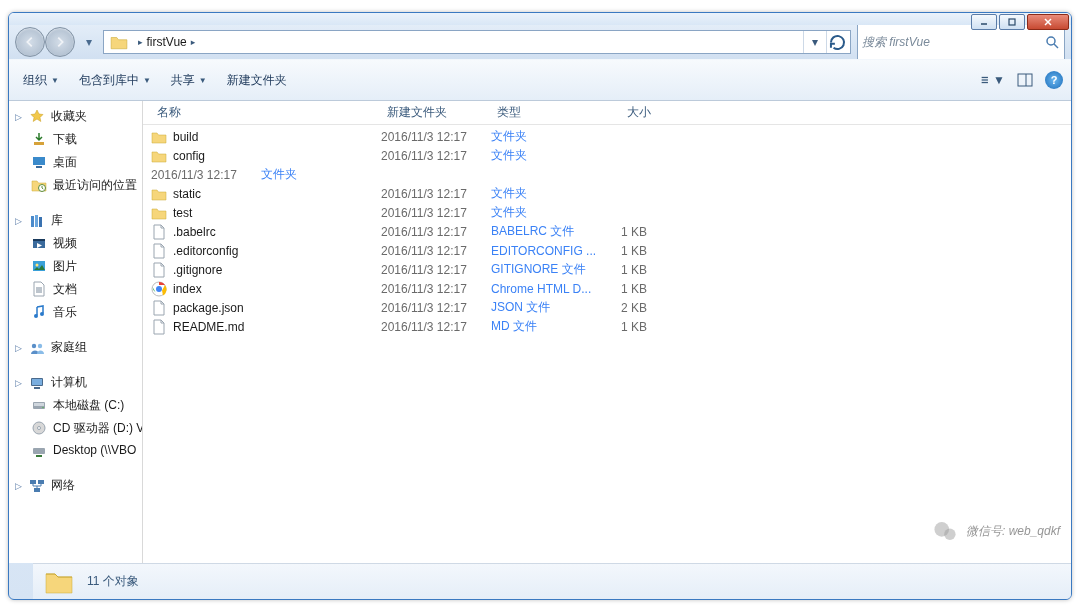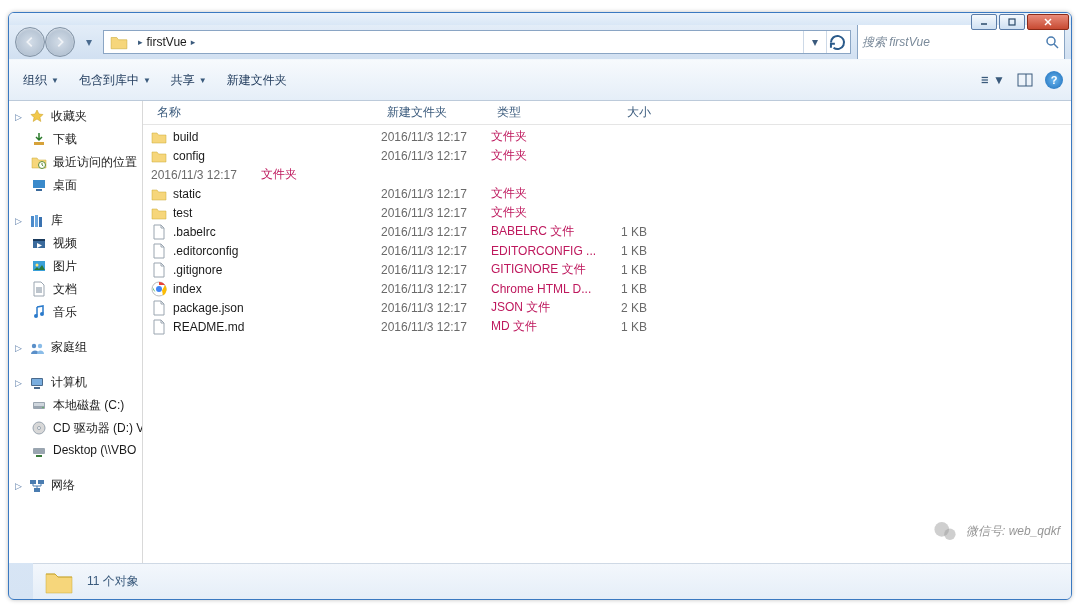--- a/index.html
+++ b/index.html
@@ -66,21 +66,21 @@
 .col.name{width:230px}
 .col.date{width:110px}
 .col.type{width:130px}
 .col.size{width:70px}
 .sort-ind{font-size:8px;color:#3a5a7c;}
 
 .filelist{flex:1;overflow:auto;padding:2px 0;}
 .row{display:flex;align-items:center;height:19px;padding-left:8px;color:#1a1a1a;}
 .row .cname{width:230px;display:flex;align-items:center;gap:6px;}
 .row .cdate{width:110px;color:#6a6a6a}
-.row .ctype{width:130px;color:#be185d}
+.row .ctype{width:130px;color:#3b82f6}
 .row .csize{width:70px;color:#6a6a6a;text-align:left;}
 .ficon{width:16px;height:16px;flex-shrink:0;display:flex;align-items:center;justify-content:center;}
 
 
 .statusbar{height:36px;background:linear-gradient(#f3f7fc,#e5eef8);border-top:1px solid #cfd9e5;display:flex;align-items:center;padding:0 10px;gap:12px;color:#3a5a7c;margin-left:24px;}
 .statusbar .bigicon{width:32px;height:32px;}
 
 
 .watermark{position:absolute;right:20px;bottom:64px;display:flex;align-items:center;gap:8px;color:rgba(60,60,60,.55);font-size:20px;pointer-events:none;font-style:italic;}
 .wm-icon{width:26px;height:26px;opacity:.55;}
@@ -217,35 +217,35 @@
                 <svg viewBox="0 0 16 16">
                   <path d="M8 2v7M5 6l3 3 3-3" stroke="#2a7a2a" fill="none" stroke-width="1.5"></path>
                   <rect x="3" y="11" width="10" height="3" fill="#d6a23a"></rect>
                 </svg>
               </span>
               <span>下载</span>
             </div>
             <div class="side-item">
               <span class="sicon">
                 <svg viewBox="0 0 16 16">
+                  <rect x="2" y="3" width="12" height="8" fill="#3a8acb"></rect>
+                  <rect x="5" y="12" width="6" height="2" fill="#3a6a9c"></rect>
+                </svg>
+              </span>
+              <span>桌面</span>
+            </div>
+            <div class="side-item">
+              <span class="sicon">
+                <svg viewBox="0 0 16 16">
                   <path class="folder-svg" d="M1 4h5l1.5 2H15v8H1z"></path>
                   <circle cx="11" cy="11" r="3.5" fill="#fff" stroke="#5a8a3a"></circle>
                   <path d="M11 9v2l1.3 1" stroke="#5a8a3a" fill="none"></path>
                 </svg>
               </span>
               <span>最近访问的位置</span>
-            </div>
-            <div class="side-item">
-              <span class="sicon">
-                <svg viewBox="0 0 16 16">
-                  <rect x="2" y="3" width="12" height="8" fill="#3a8acb"></rect>
-                  <rect x="5" y="12" width="6" height="2" fill="#3a6a9c"></rect>
-                </svg>
-              </span>
-              <span>桌面</span>
             </div>
           </div>
       </div>
 
       <div class="side-group">
         <div class="side-head">
           <span class="exp">▷</span>
           <span class="sicon">
               <svg viewBox="0 0 16 16">
                 <rect x="2" y="3" width="3" height="11" fill="#4a8acb"></rect>

